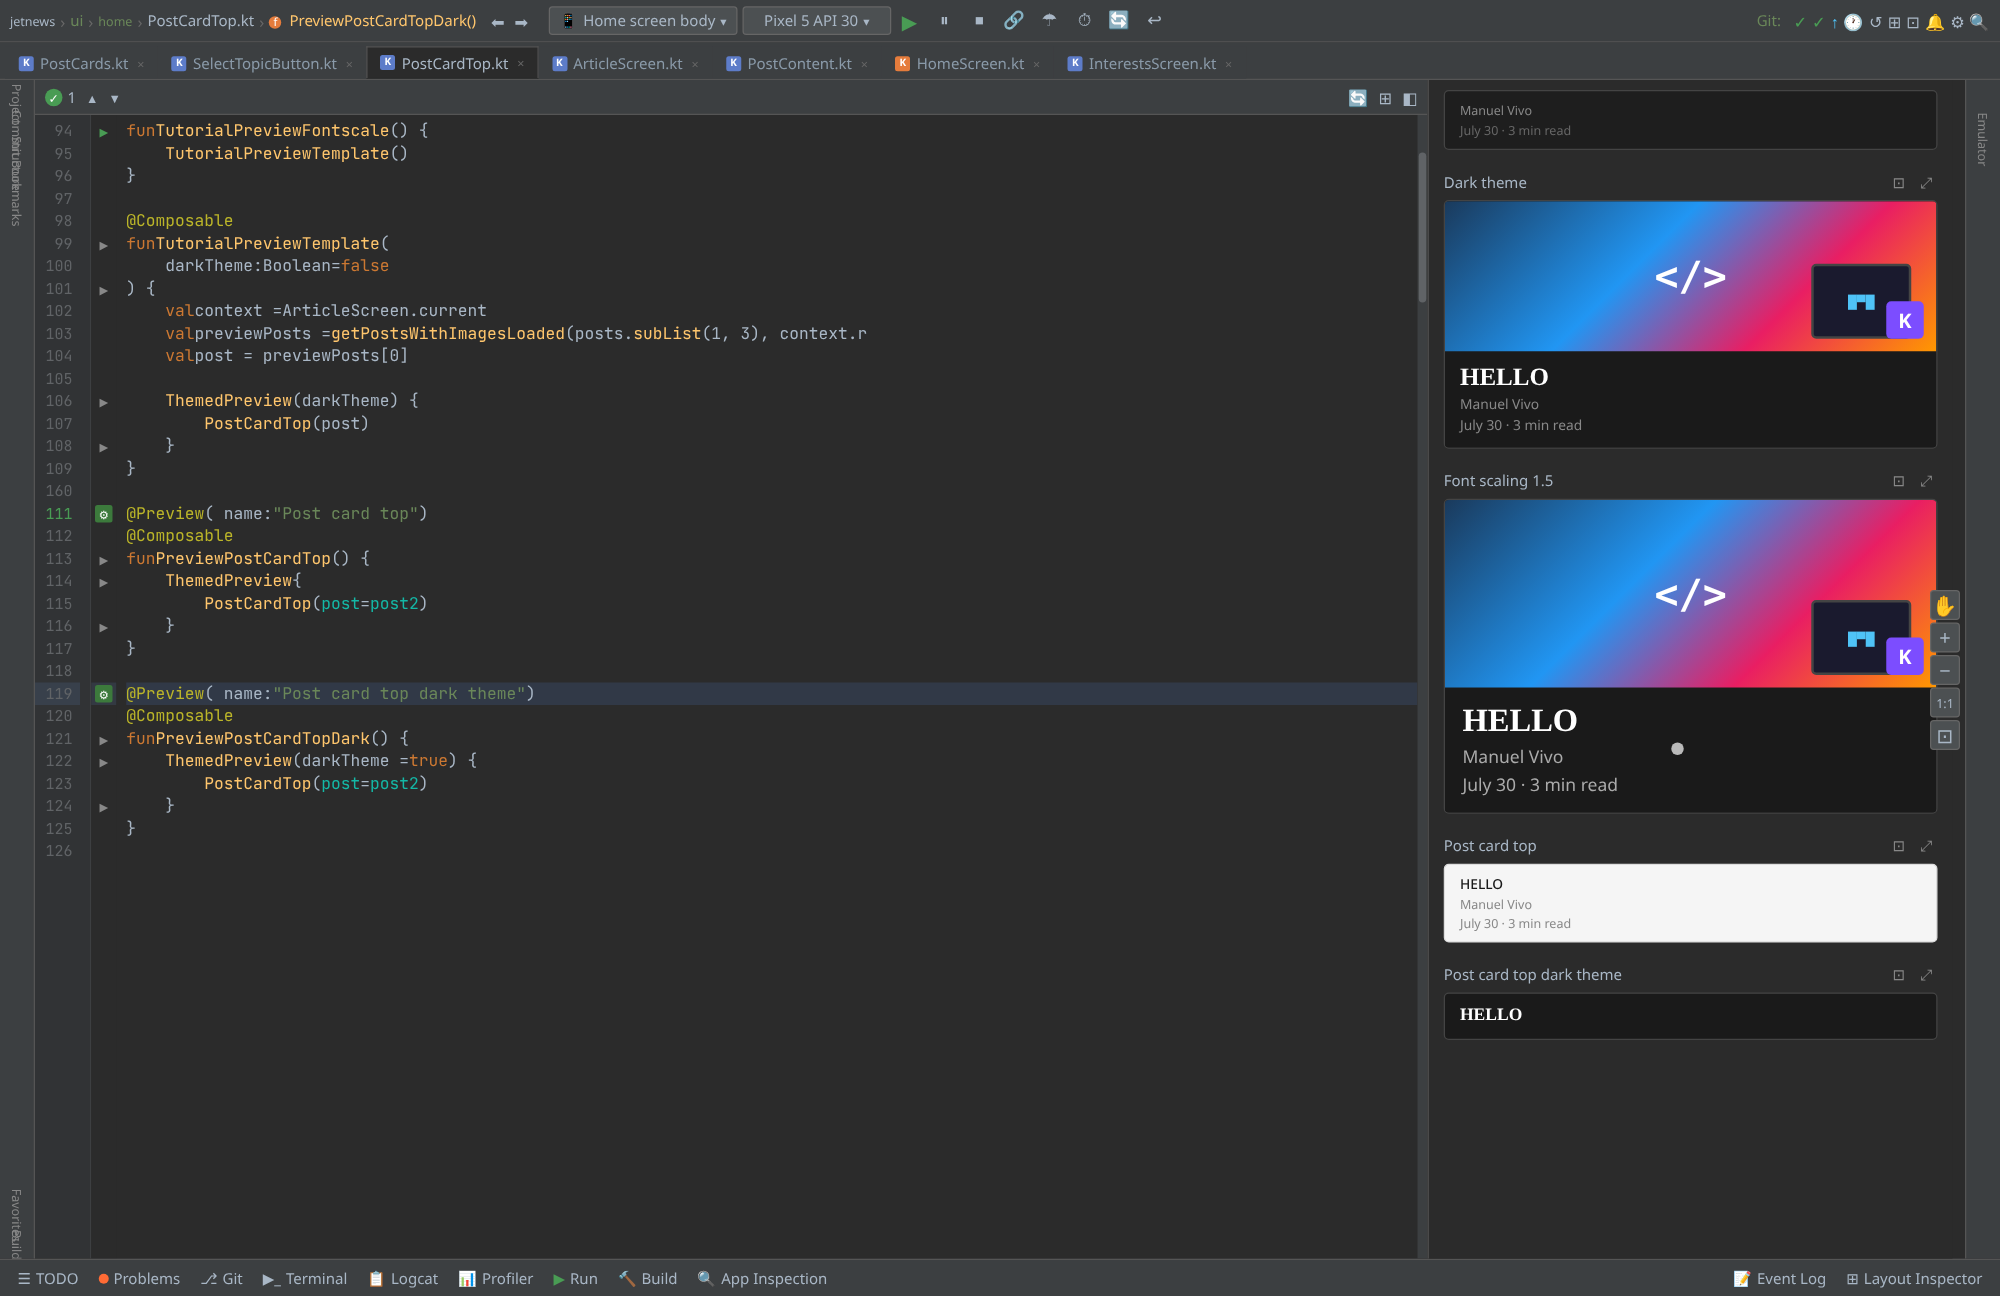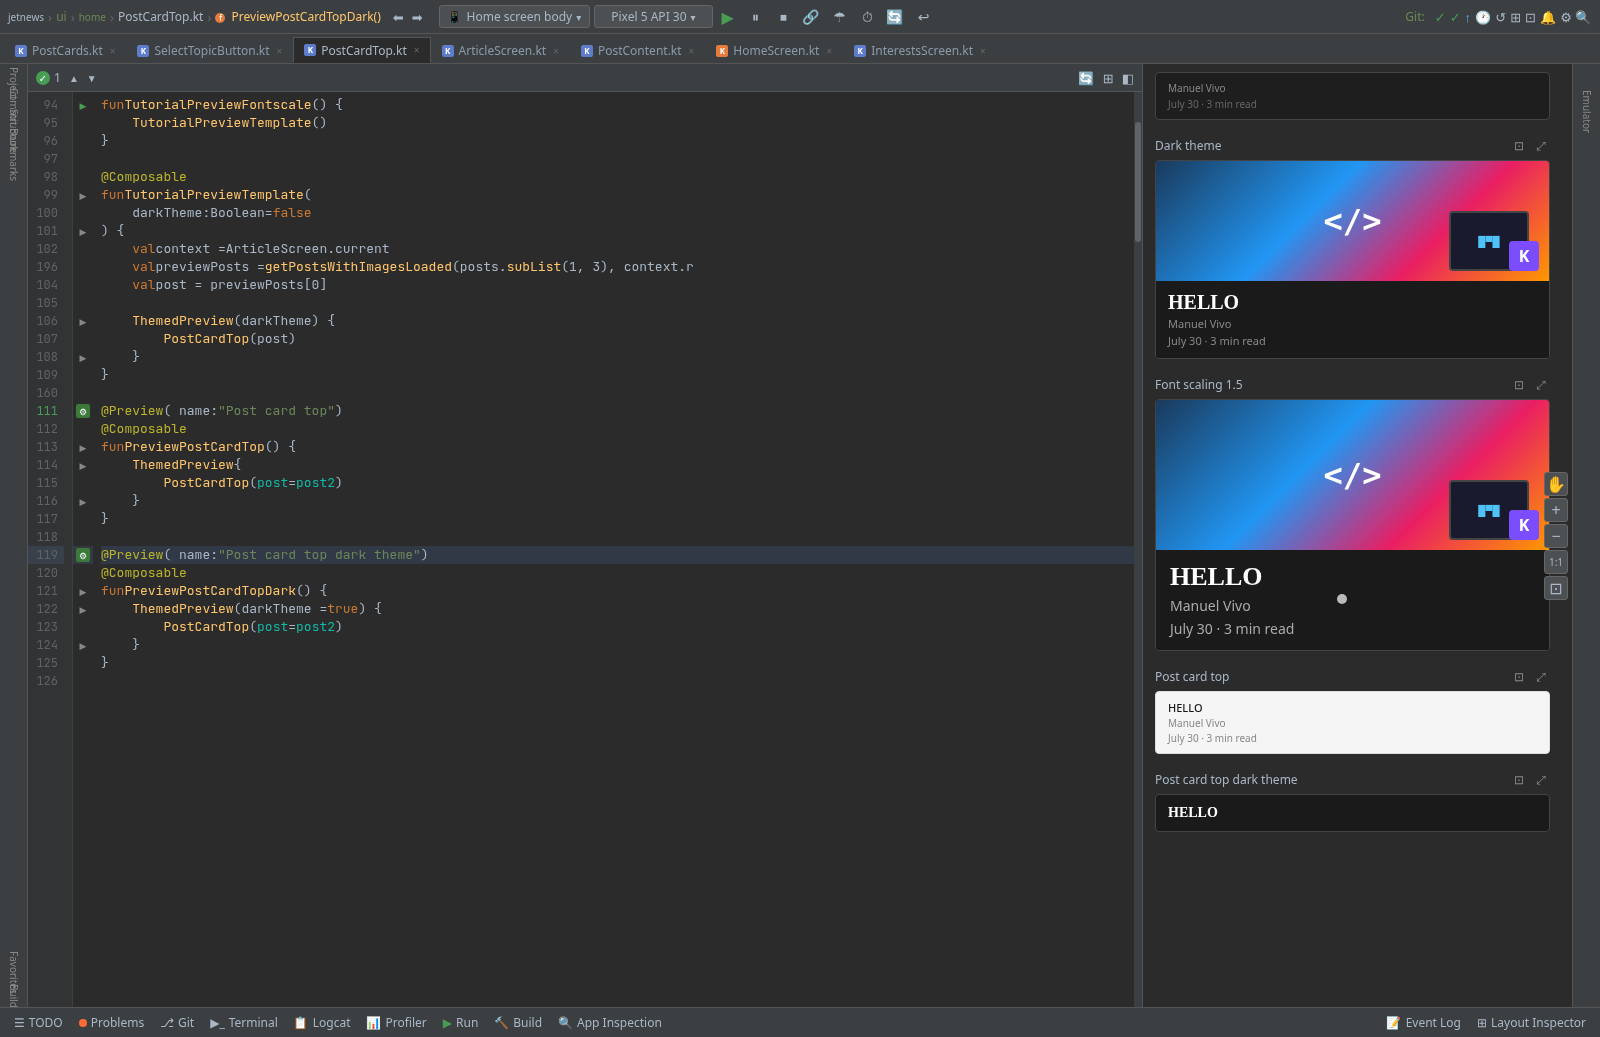--- a/index.html
+++ b/index.html
@@ -614,21 +614,21 @@
       <div class="line-numbers">
         <div class="line-number">94</div>
         <div class="line-number">95</div>
         <div class="line-number">96</div>
         <div class="line-number">97</div>
         <div class="line-number">98</div>
         <div class="line-number">99</div>
         <div class="line-number">100</div>
         <div class="line-number">101</div>
         <div class="line-number">102</div>
-        <div class="line-number">196</div>
+        <div class="line-number">103</div>
         <div class="line-number">104</div>
         <div class="line-number">105</div>
         <div class="line-number">106</div>
         <div class="line-number">107</div>
         <div class="line-number">108</div>
         <div class="line-number">109</div>
         <div class="line-number">160</div>
         <div class="line-number" style="color:#499c54">111</div>
         <div class="line-number">112</div>
         <div class="line-number">113</div>

